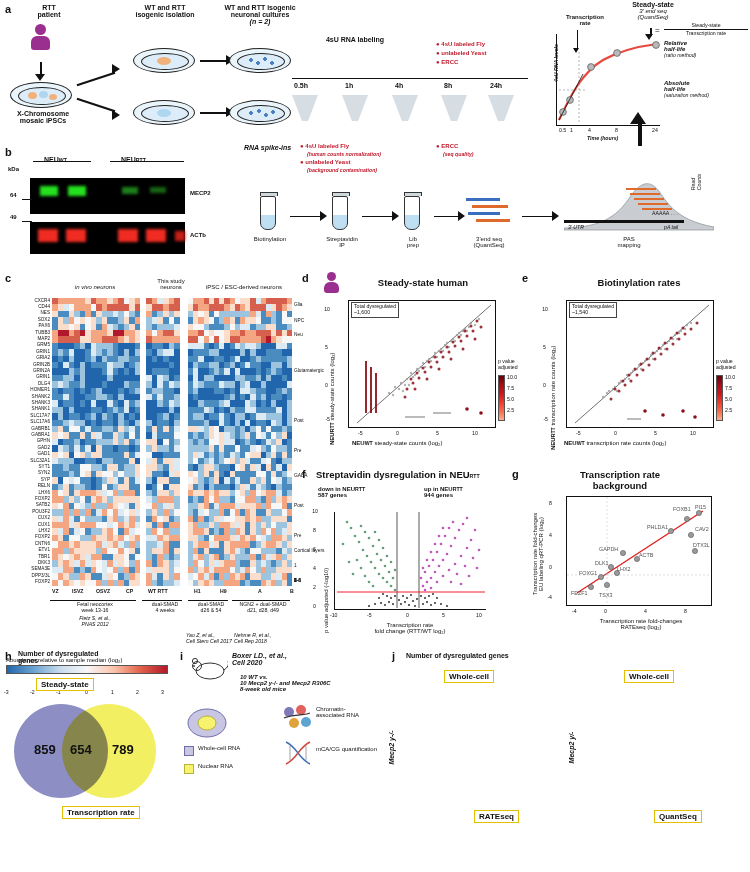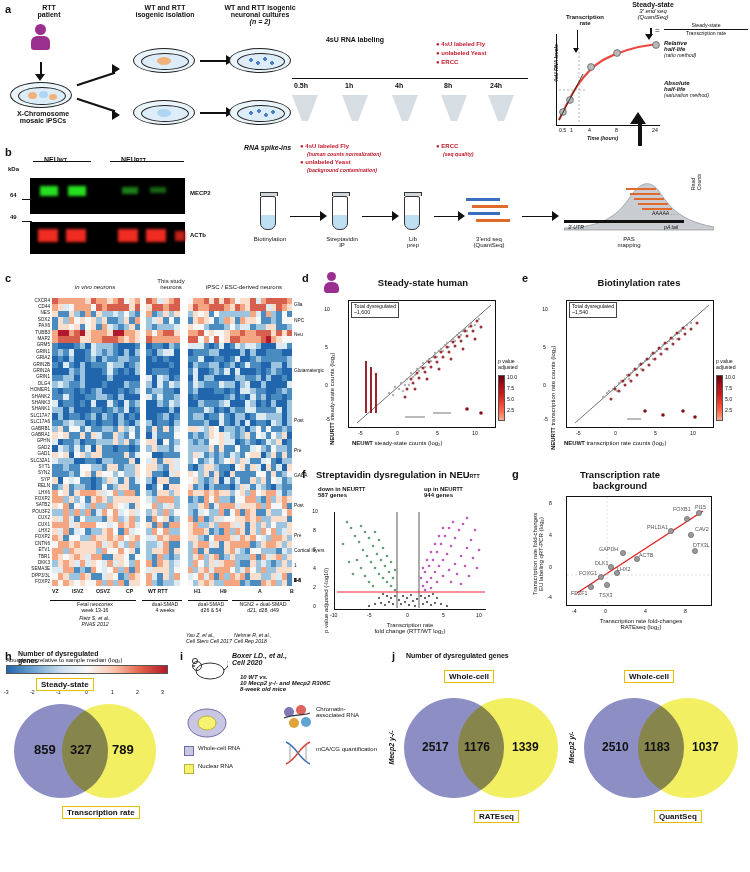--- a/index.html
+++ b/index.html
@@ -2859,21 +2859,21 @@
   <div class="abs" style="left:18px;top:2px;width:150px;">
     <div class="sm bold">Number of dysregulated</div>
     <div class="sm bold">genes</div>
   </div>
   <div class="abs boxlab" style="left:36px;top:30px;">Steady-state</div>
 
   <div class="abs" style="left:14px;top:52px;width:152px;height:110px;">
     <div class="venn-c venn-p mixblend" style="left:0;top:4px;width:94px;height:94px;"></div>
     <div class="venn-c venn-y mixblend" style="left:48px;top:4px;width:94px;height:94px;"></div>
     <div class="abs bold" style="left:20px;top:42px;font-size:13px;">859</div>
-    <div class="abs bold" style="left:56px;top:42px;font-size:13px;">327</div>
+    <div class="abs bold" style="left:56px;top:42px;font-size:13px;">654</div>
     <div class="abs bold" style="left:98px;top:42px;font-size:13px;">789</div>
   </div>
   <div class="abs boxlab" style="left:62px;top:158px;">Transcription rate</div>
 </div>
 
 <div class="abs" style="left:178px;top:648px;width:212px;height:224px;">
   <div class="abs pl" style="left:2px;top:2px;">i</div>
   <div class="abs" style="left:54px;top:4px;width:120px;">
     <div class="sm bold it">Boxer LD., et al.,</div>
     <div class="sm bold it">Cell 2020</div>
@@ -2932,36 +2932,22 @@
   </div>
   <div class="abs xs" style="left:138px;top:98px;width:76px;">mCA/CG quantification</div>
 </div>
 
 <div class="abs" style="left:390px;top:648px;width:360px;height:224px;">
   <div class="abs pl" style="left:2px;top:2px;">j</div>
   <div class="abs sm bold" style="left:16px;top:4px;">Number of dysregulated genes</div>
 
   <div class="abs" style="left:10px;top:22px;width:176px;height:190px;">
     <div class="abs boxlab" style="left:44px;top:0;">Whole-cell</div>
-    <div class="abs" style="left:4px;top:24px;width:164px;height:110px;">
-      <div class="venn-c venn-p mixblend" style="left:0;top:4px;width:100px;height:100px;"></div>
-      <div class="venn-c venn-y mixblend" style="left:54px;top:4px;width:100px;height:100px;"></div>
-      <div class="abs bold" style="left:18px;top:46px;font-size:12px;">2517</div>
-      <div class="abs bold" style="left:60px;top:46px;font-size:12px;">1176</div>
-      <div class="abs bold" style="left:108px;top:46px;font-size:12px;">1339</div>
-    </div>
     <div class="abs boxlab" style="left:74px;top:140px;">RATEseq</div>
     <div class="abs sm bold it" style="left:-26px;top:74px;transform:rotate(-90deg);white-space:nowrap;">Mecp2 y-/-</div>
   </div>
 
   <div class="abs" style="left:190px;top:22px;width:176px;height:190px;">
     <div class="abs boxlab" style="left:44px;top:0;">Whole-cell</div>
-    <div class="abs" style="left:4px;top:24px;width:164px;height:110px;">
-      <div class="venn-c venn-p mixblend" style="left:0;top:4px;width:100px;height:100px;"></div>
-      <div class="venn-c venn-y mixblend" style="left:54px;top:4px;width:100px;height:100px;"></div>
-      <div class="abs bold" style="left:18px;top:46px;font-size:12px;">2510</div>
-      <div class="abs bold" style="left:60px;top:46px;font-size:12px;">1183</div>
-      <div class="abs bold" style="left:108px;top:46px;font-size:12px;">1037</div>
-    </div>
     <div class="abs boxlab" style="left:74px;top:140px;">QuantSeq</div>
     <div class="abs sm bold it" style="left:-24px;top:74px;transform:rotate(-90deg);white-space:nowrap;">Mecp2 y/-</div>
   </div>
 </div>
 
 </body></html>

